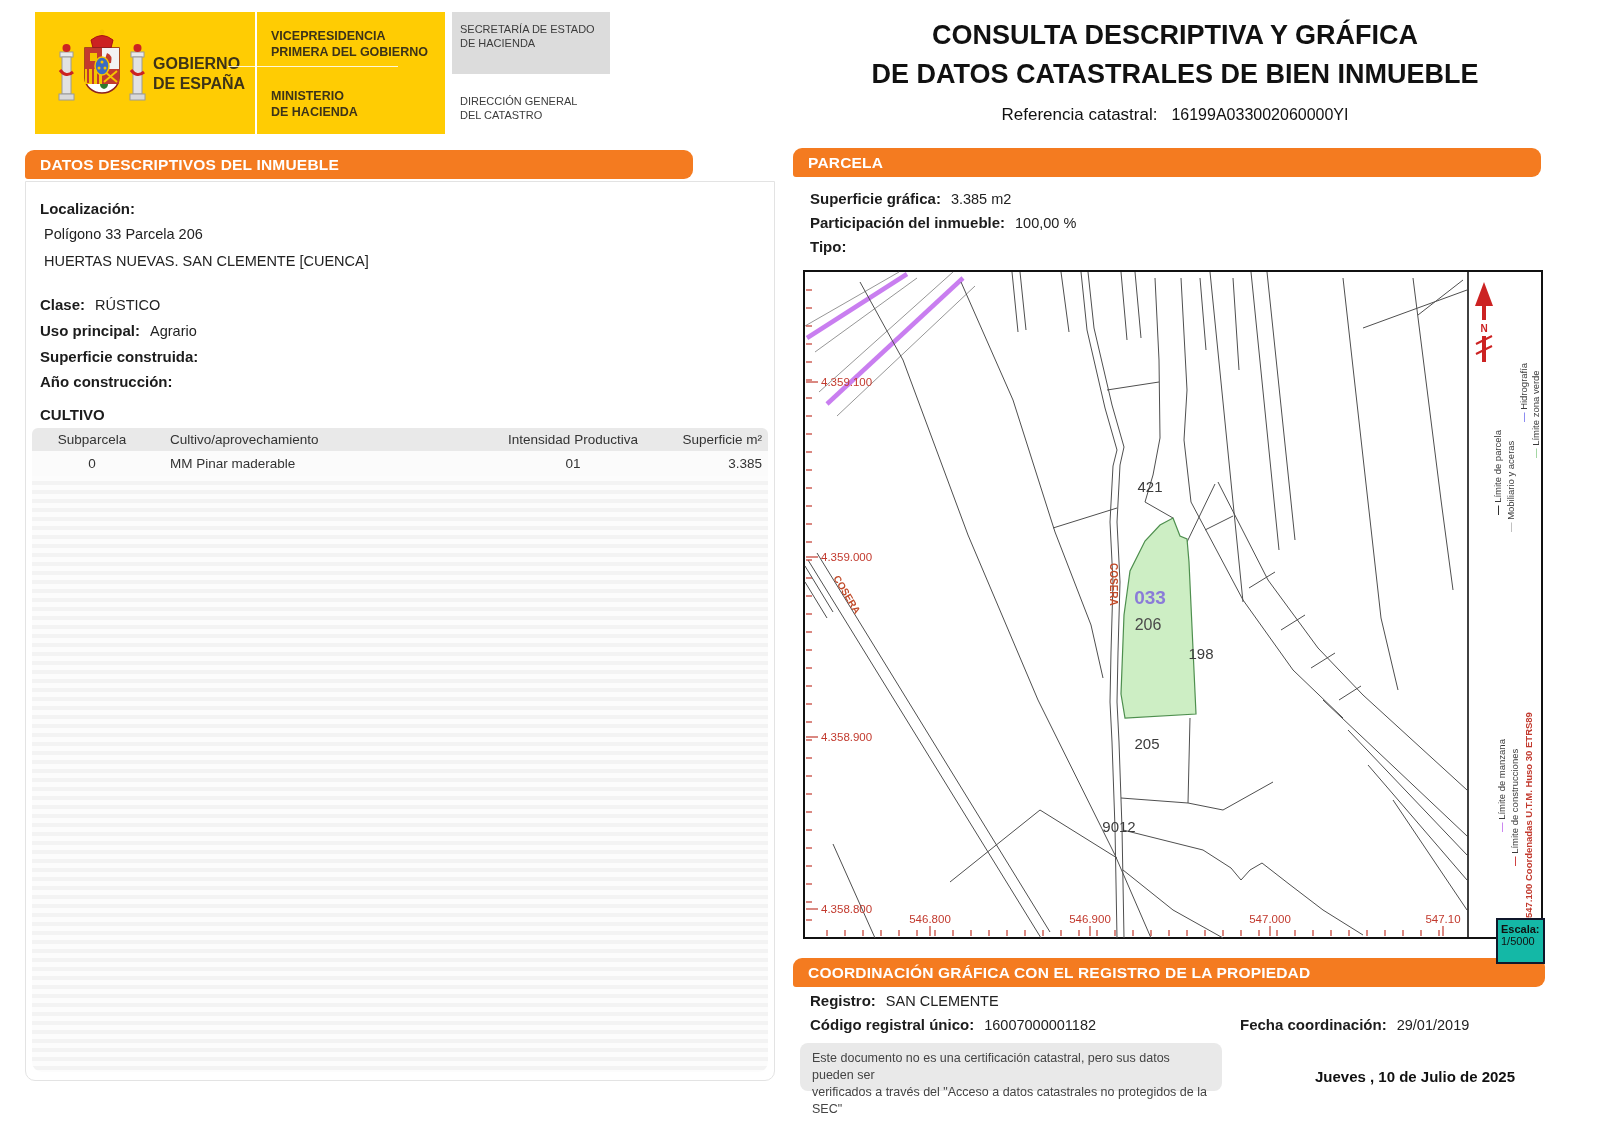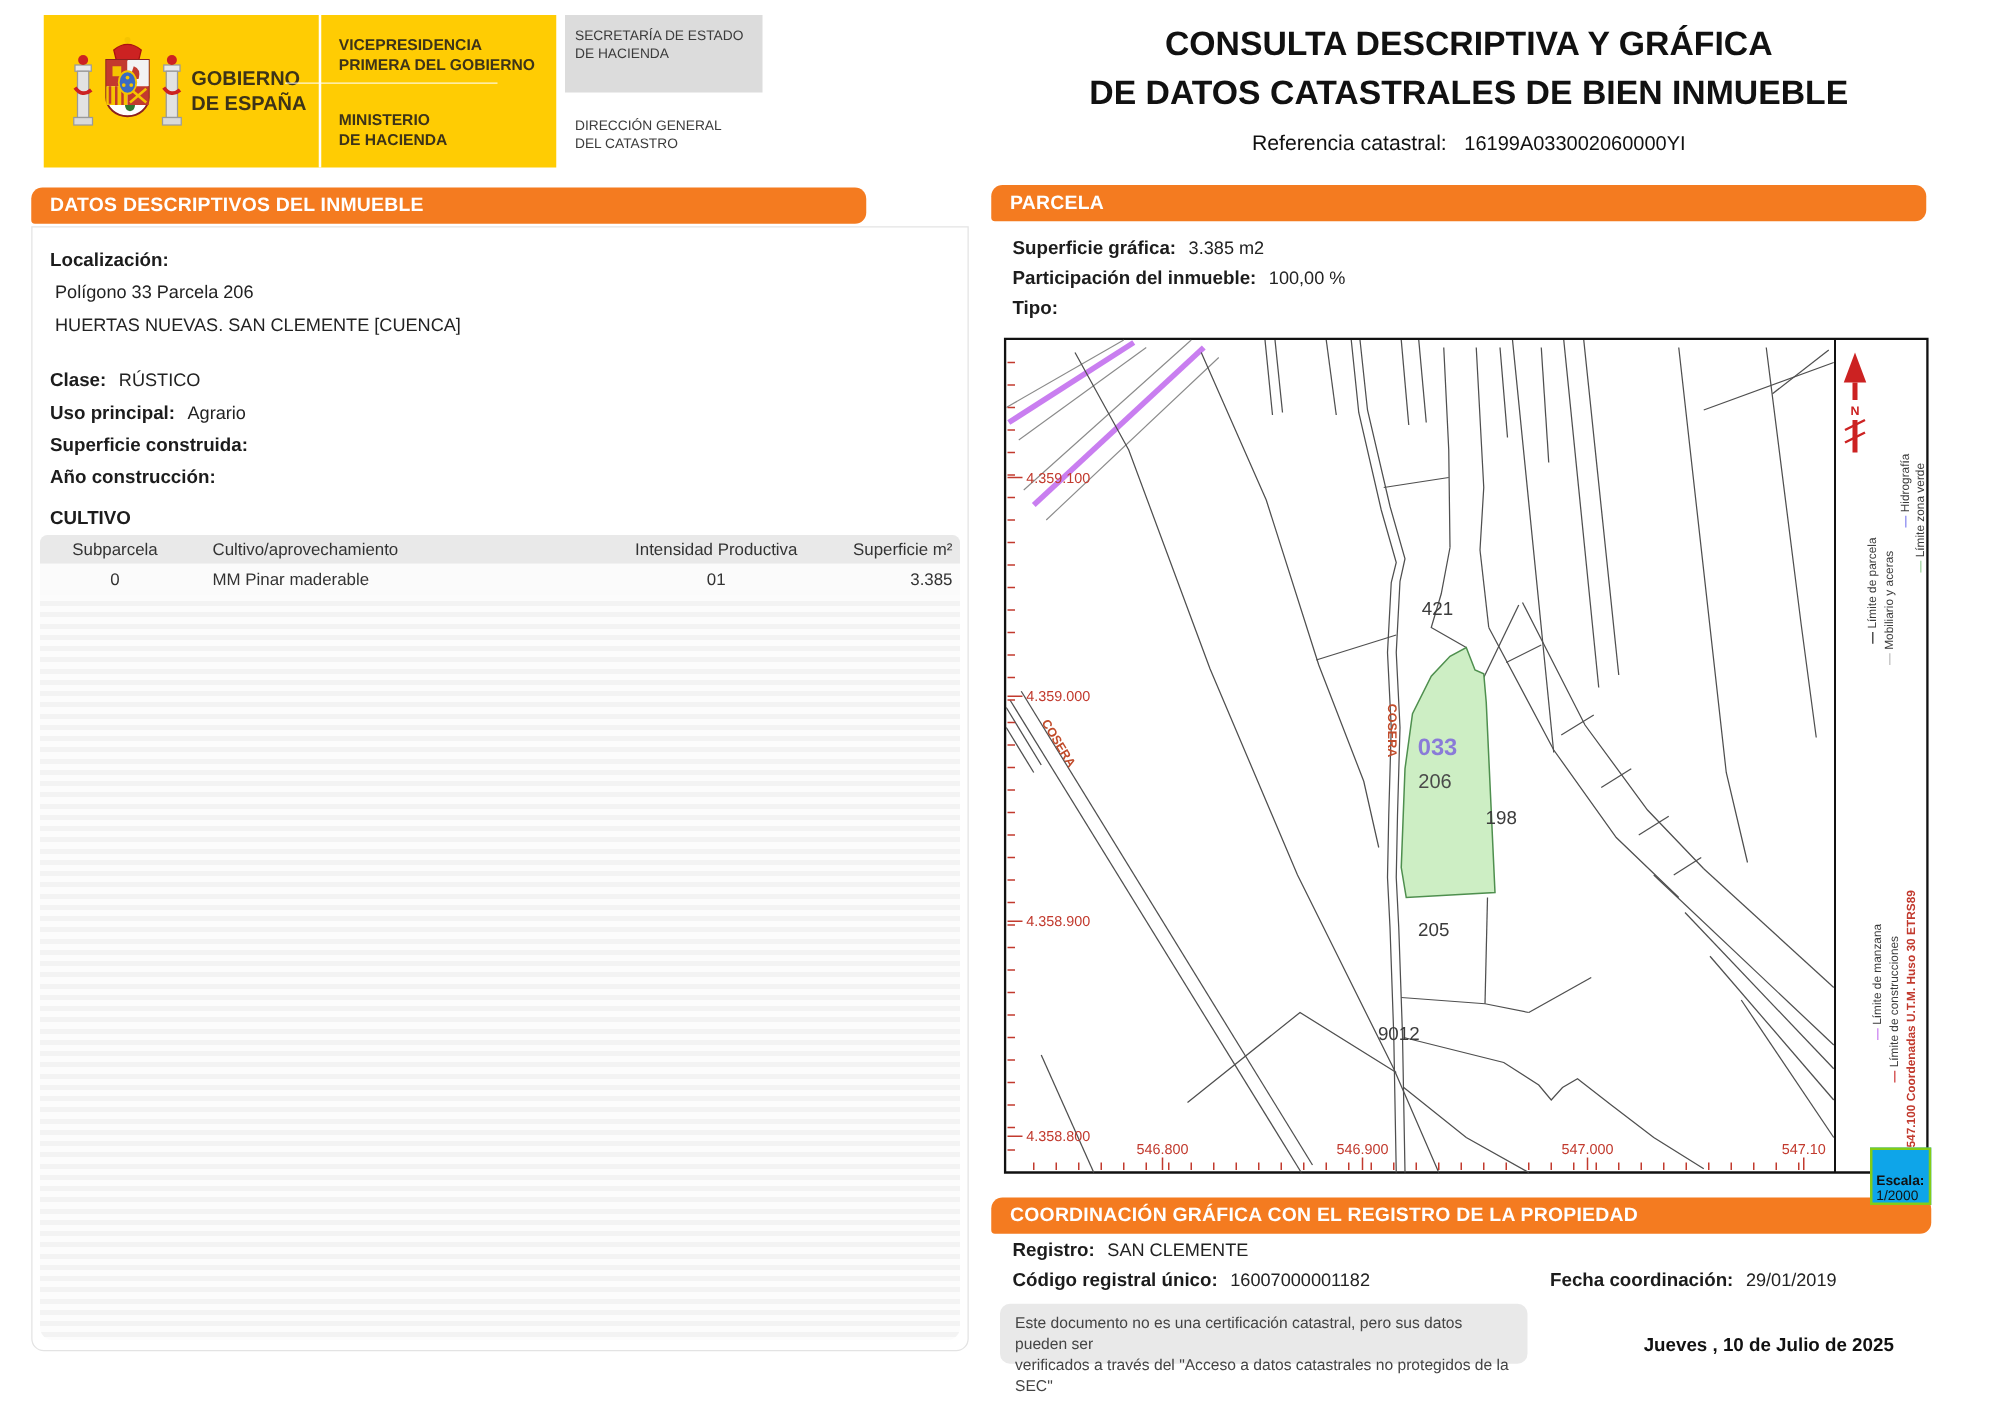--- a/index.html
+++ b/index.html
@@ -44,21 +44,21 @@
   .tbl .c0 { text-align:center; }
   .tbl .c1 { padding-left:18px; }
   .tbl .c2 { text-align:center; }
   .tbl .c3 { text-align:right; padding-right:6px; }
   .tbl-fill { position:absolute; left:32px; top:476px; width:736px; height:596px;
     background:repeating-linear-gradient(to bottom,#fcfcfc 0 5px,#f3f3f3 5px 9px);
     border-radius:0 0 10px 10px; }
 
   
   .map-wrap { position:absolute; left:803px; top:270px; width:740px; height:670px; }
-  .escala-box { position:absolute; left:1496px; top:918px; width:49px; height:46px; background:#0ea5e9; border:2px solid #84cc16; padding:19px 3px; z-index:5; }
+  .escala-box { position:absolute; left:1496px; top:918px; width:49px; height:46px; background:#14b8a6; border:2px solid #0f172a; padding:3px 3px; z-index:5; }
   .escala-box .e1 { font-weight:bold; font-size:11px; color:#111; }
   .escala-box .e2 { font-size:11px; color:#111; }
 
   .note-box { position:absolute; left:800px; top:1043px; width:422px; height:48px; background:#e9e9e9; border-radius:8px; padding:7px 12px; font-size:12.5px; color:#444; line-height:17px; }
   .doc-date { position:absolute; left:1285px; top:1068px; width:260px; text-align:center; font-weight:bold; font-size:15px; color:#111; }
 </style>
 </head>
 <body>
 
 <div class="page">
@@ -379,21 +379,21 @@
           <text x="736" y="188" font-size="9.5" transform="rotate(-90 736,188)"><tspan fill="#9ed49e" font-weight="bold">— </tspan><tspan fill="#3a3a3a">Límite zona verde</tspan></text>
           <text x="702" y="562" font-size="9.5" transform="rotate(-90 702,562)"><tspan fill="#c97ef0" font-weight="bold">— </tspan><tspan fill="#3a3a3a">Límite de manzana</tspan></text>
           <text x="715" y="596" font-size="9.5" transform="rotate(-90 715,596)"><tspan fill="#cc3333" font-weight="bold">— </tspan><tspan fill="#3a3a3a">Límite de construcciones</tspan></text>
           <text x="729" y="648" font-size="9.5" fill="#c23a2e" text-anchor="start" transform="rotate(-90 729,648)" font-weight="bold">547.100 Coordenadas U.T.M. Huso 30 ETRS89</text>
         </g>
     </svg>
   </div>
 
   <div class="escala-box">
     <div class="e1">Escala:</div>
-    <div class="e2">1/2000</div>
+    <div class="e2">1/5000</div>
   </div>
 
   <div class="obar" id="bar-coord">COORDINACIÓN GRÁFICA CON EL REGISTRO DE LA PROPIEDAD</div>
 
   <div class="kv" style="left:810px; top:992px;">
     <span class="lab">Registro:</span>
     <span class="val">SAN CLEMENTE</span>
   </div>
   <div class="kv" style="left:810px; top:1016px;">
     <span class="lab">Código registral único:</span>

